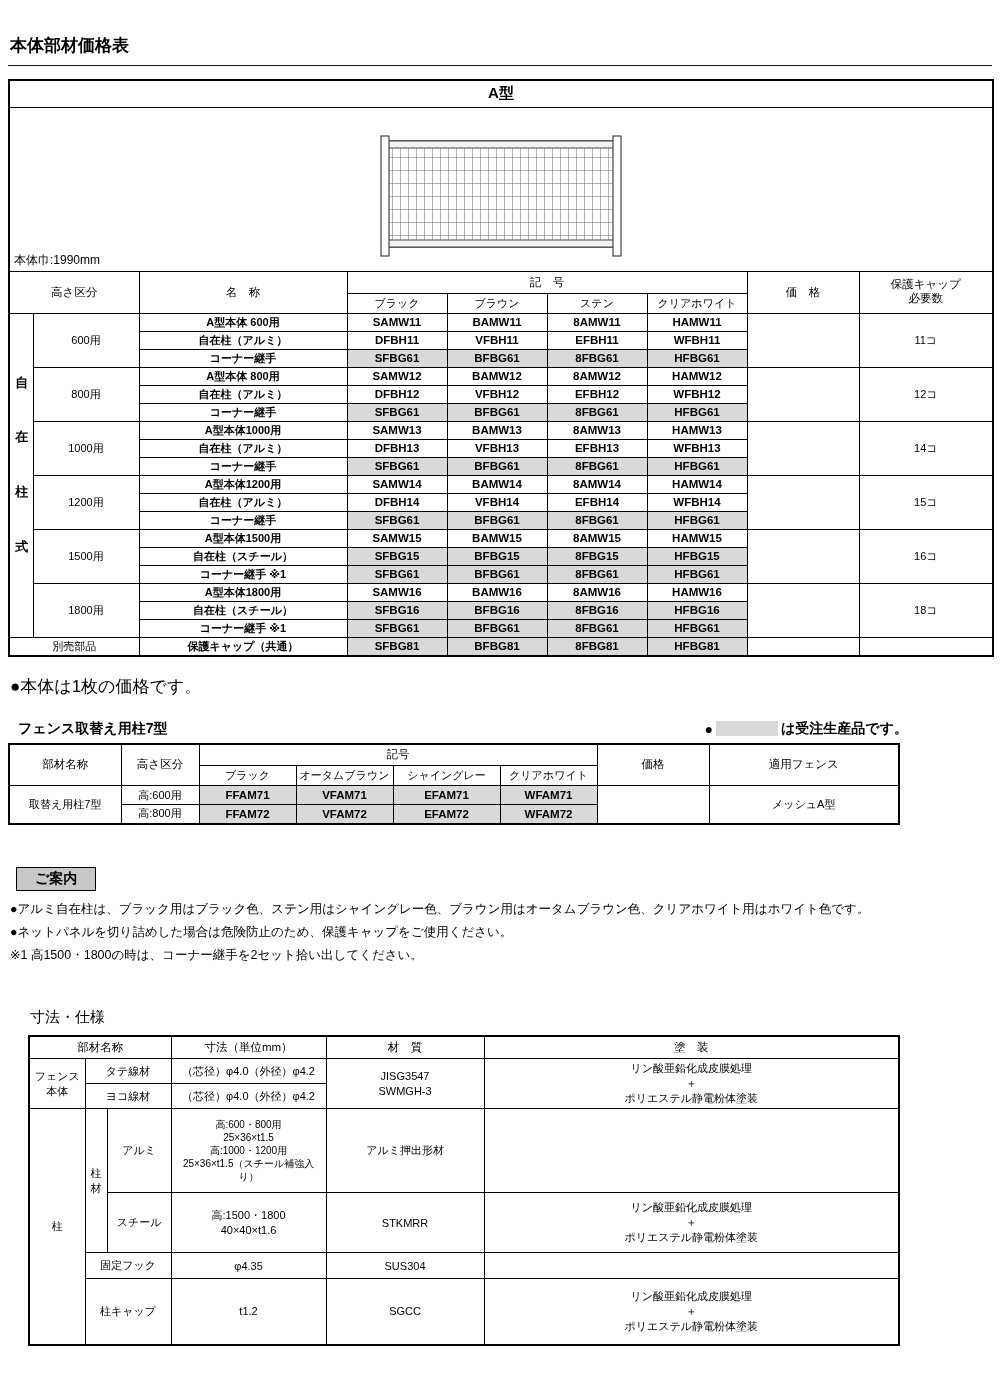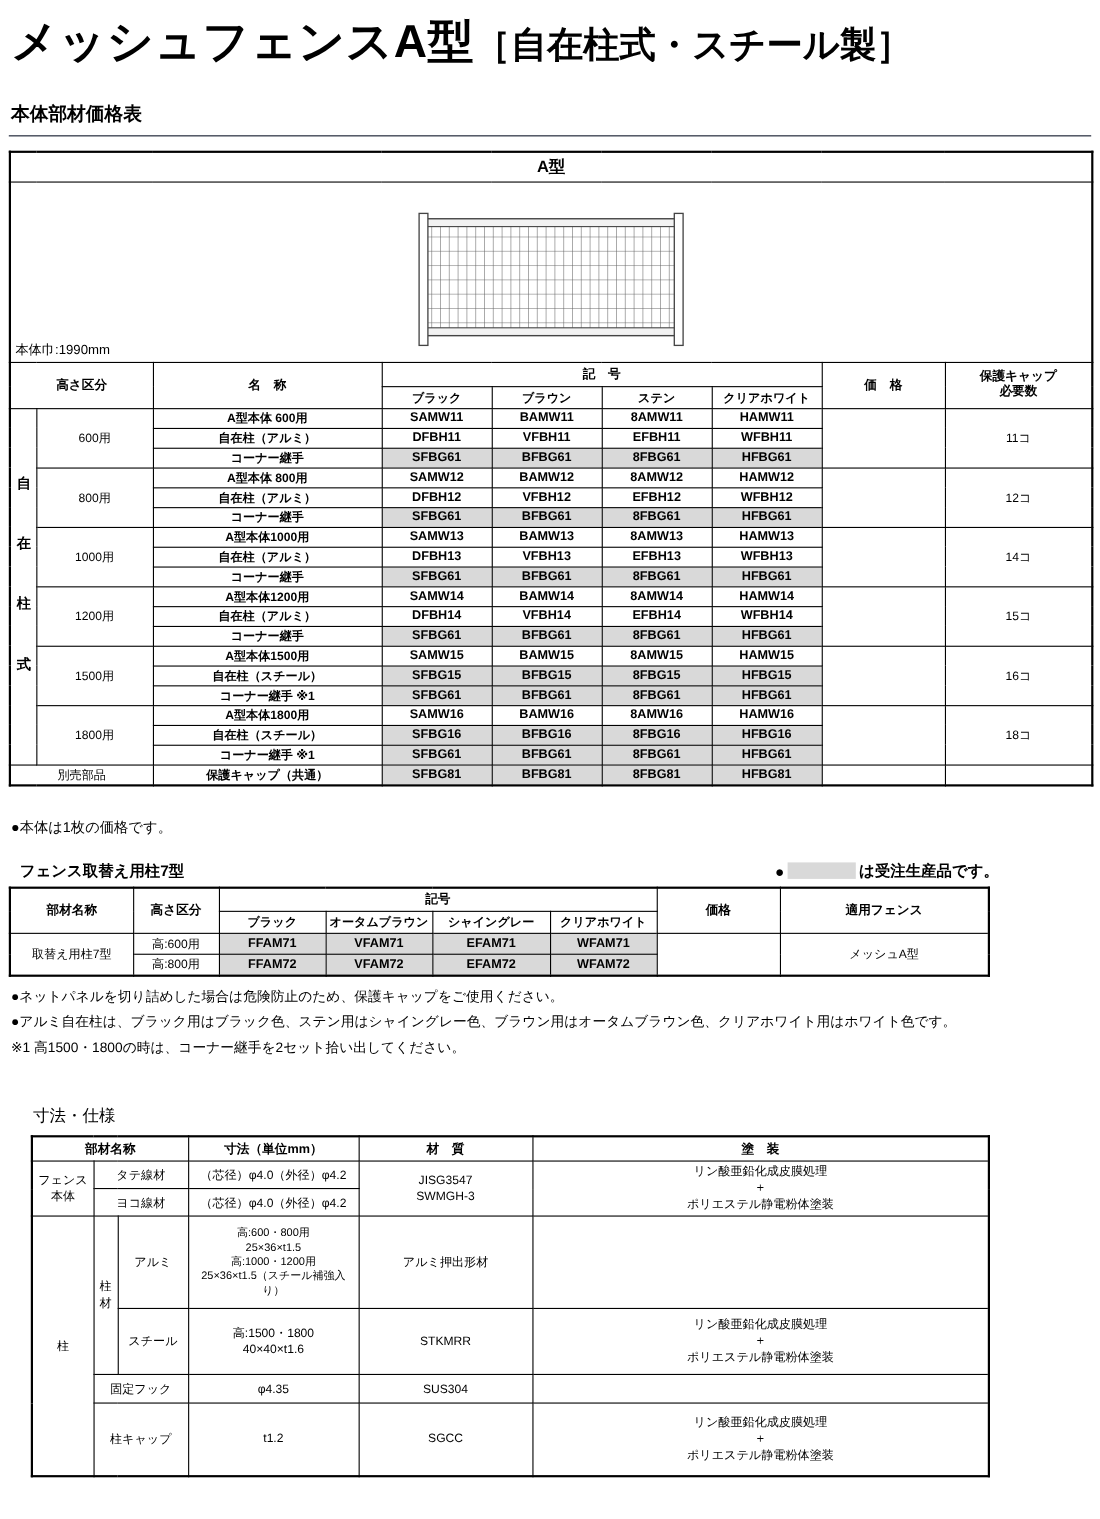--- a/index.html
+++ b/index.html
@@ -13,31 +13,31 @@
   .section-heading { font-size:17px; font-weight:700; margin:26px 0 0 0; padding:0 0 8px 2px; border-bottom:1px solid #0f172a; width:984px; }
 
   table { border-collapse:collapse; table-layout:fixed; }
   th, td { border:1px solid #000; text-align:center; vertical-align:middle; padding:1px 2px; overflow:hidden; }
 
   .main-table { width:984px; margin-top:13px; border:2px solid #000; font-size:11px; }
   .model-cell { font-size:15px; font-weight:700; height:27px; }
   .image-cell { height:164px; position:relative; padding:0; }
   .image-cell svg { display:block; margin:14px auto 0; }
   .width-note { position:absolute; left:4px; bottom:2px; font-size:12px; }
-  .head-row th { font-weight:700; height:22px; font-size:11.5px; }
+  .head-row th { font-weight:400; height:22px; font-size:11.5px; }
   .colors-row th { height:20px; font-size:11px; }
   .cap-head { font-size:10.5px; line-height:1.2; }
   .body-row { height:18px; }
   .side-cell { padding:0; }
   .vtext { writing-mode:vertical-rl; text-orientation:upright; font-weight:700; font-size:13px; letter-spacing:4.2em; display:inline-block; }
   .code-cell { font-weight:700; font-size:11.5px; }
   .shade { background:#d9d9d9;margin-top:48px; }
   .name-cell { font-size:11px;font-weight:bold; }
 
-  .note-line { font-size:13px; margin:28px 0 0 2px; }
+  .note-line { font-size:17px; margin:18px 0 0 2px; }
 
   .replace-head { width:890px; display:flex; justify-content:space-between; align-items:flex-end; margin:22px 0 0 10px; }
   .replace-title { font-size:14px; font-weight:700; }
   .legend { font-size:14px; font-weight:700; display:flex; align-items:center; }
   .swatch { display:inline-block; width:62px; height:15px; background:#d9d9d9; margin:0 3px; }
   .replace-table { width:890px; margin-top:5px; border:2px solid #000; font-size:11px; }
   .replace-table .body-row { height:19px; }
 
   .guide-box { display:inline-block; background:#c8c8c8; border:1px solid #000; font-weight:700; font-size:14px; padding:2px 18px; margin:42px 0 0 8px; }
   .guide-notes { margin:10px 0 0 2px; }
@@ -52,24 +52,20 @@
   .r-hook td { height:26px; }
   .r-cap td { height:66px; }
   .prewrap { white-space:pre-line; line-height:1.35; }
   .small { font-size:10px; line-height:1.3; }
 </style>
 </head>
 <body>
 
 <div class="page">
 
-  <div class="title-row">
-    <span class="title-main">メッシュフェンスA型</span>
-    <span class="title-suffix">［自在柱式・スチール製］</span>
-  </div>
 
   <div class="section-heading">本体部材価格表</div>
 
   <table class="main-table">
     <colgroup>
       <col style="width:24px">
         <col style="width:106px">
         <col style="width:208px">
       <col style="width:100px">
         <col style="width:100px">
@@ -329,23 +325,26 @@
     <tr class="body-row">
       <td>高:800用</td>
       <td class="code-cell shade">FFAM72</td>
       <td class="code-cell shade">VFAM72</td>
       <td class="code-cell shade">EFAM72</td>
       <td class="code-cell shade">WFAM72</td>
     </tr>
   </tbody>
     </table>
 
+  <div>
+    <span class="guide-box">ご案内</span>
+  </div>
   <div class="guide-notes">
+    <div class="g-note">●アルミ自在柱は、ブラック用はブラック色、ステン用はシャイングレー色、ブラウン用はオータムブラウン色、クリアホワイト用はホワイト色です。</div>
     <div class="g-note">●ネットパネルを切り詰めした場合は危険防止のため、保護キャップをご使用ください。</div>
-    <div class="g-note">●アルミ自在柱は、ブラック用はブラック色、ステン用はシャイングレー色、ブラウン用はオータムブラウン色、クリアホワイト用はホワイト色です。</div>
     <div class="g-note">※1 高1500・1800の時は、コーナー継手を2セット拾い出してください。</div>
   </div>
 
   <div class="spec-heading">寸法・仕様</div>
 
   <table class="spec-table">
     <colgroup>
       <col style="width:56px">
         <col style="width:22px">
         <col style="width:64px">

